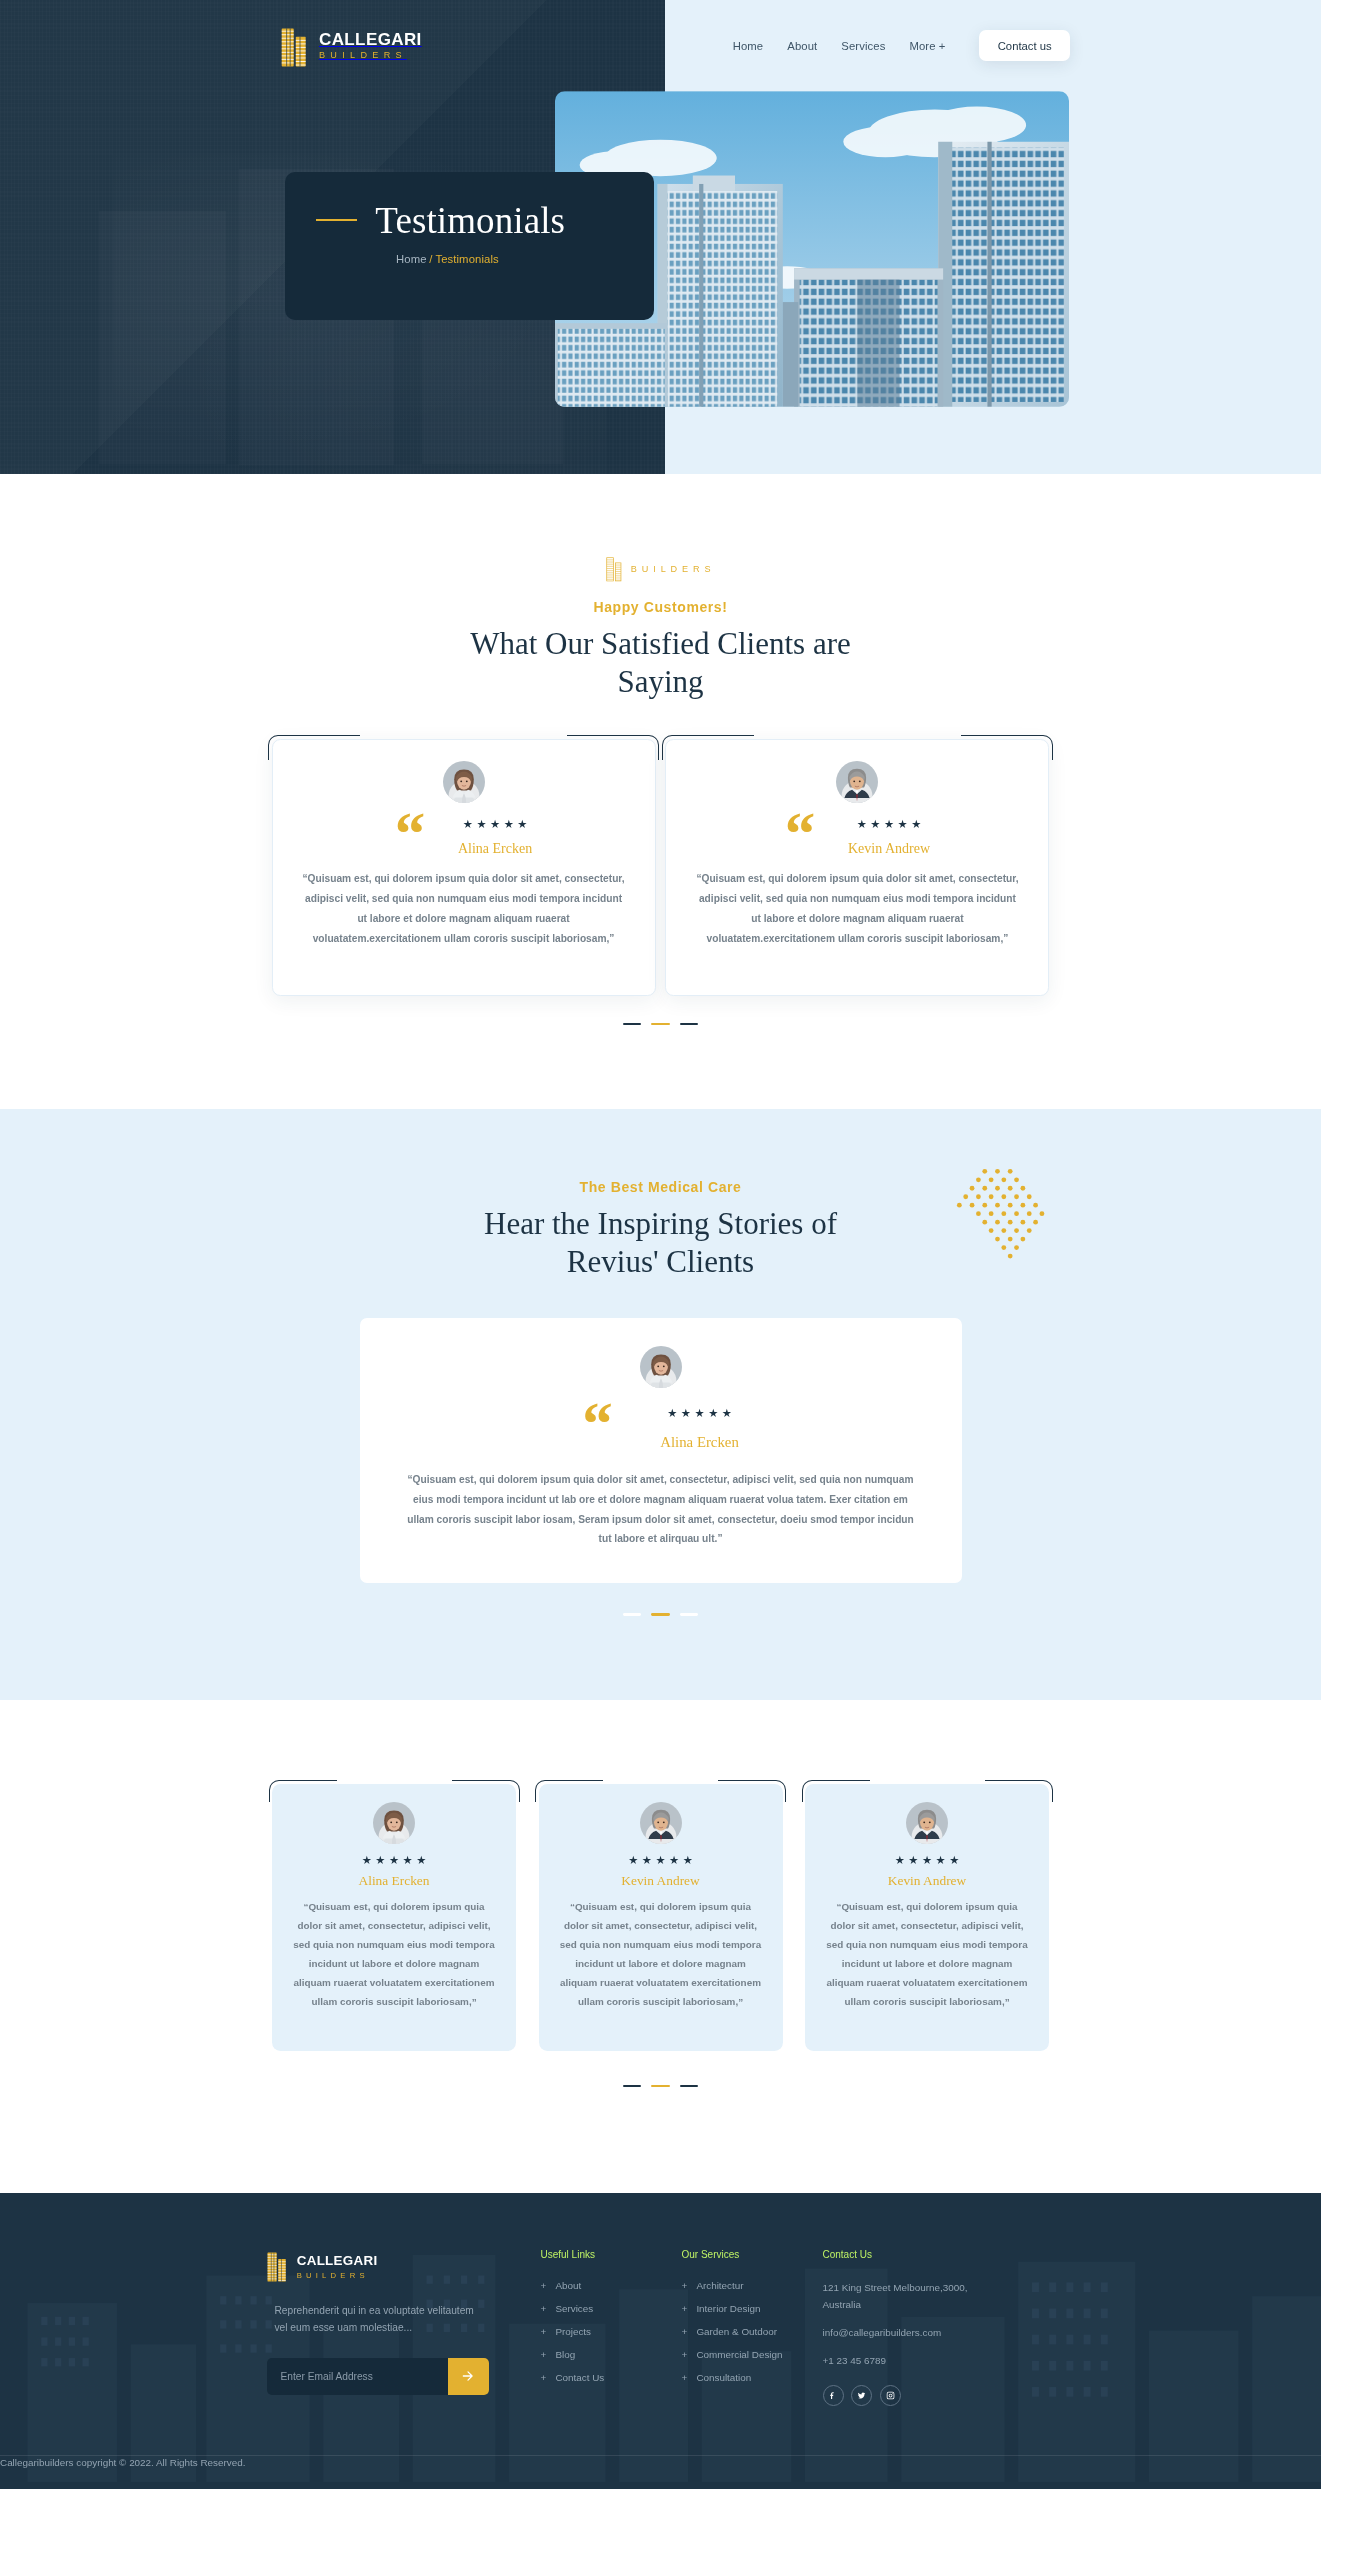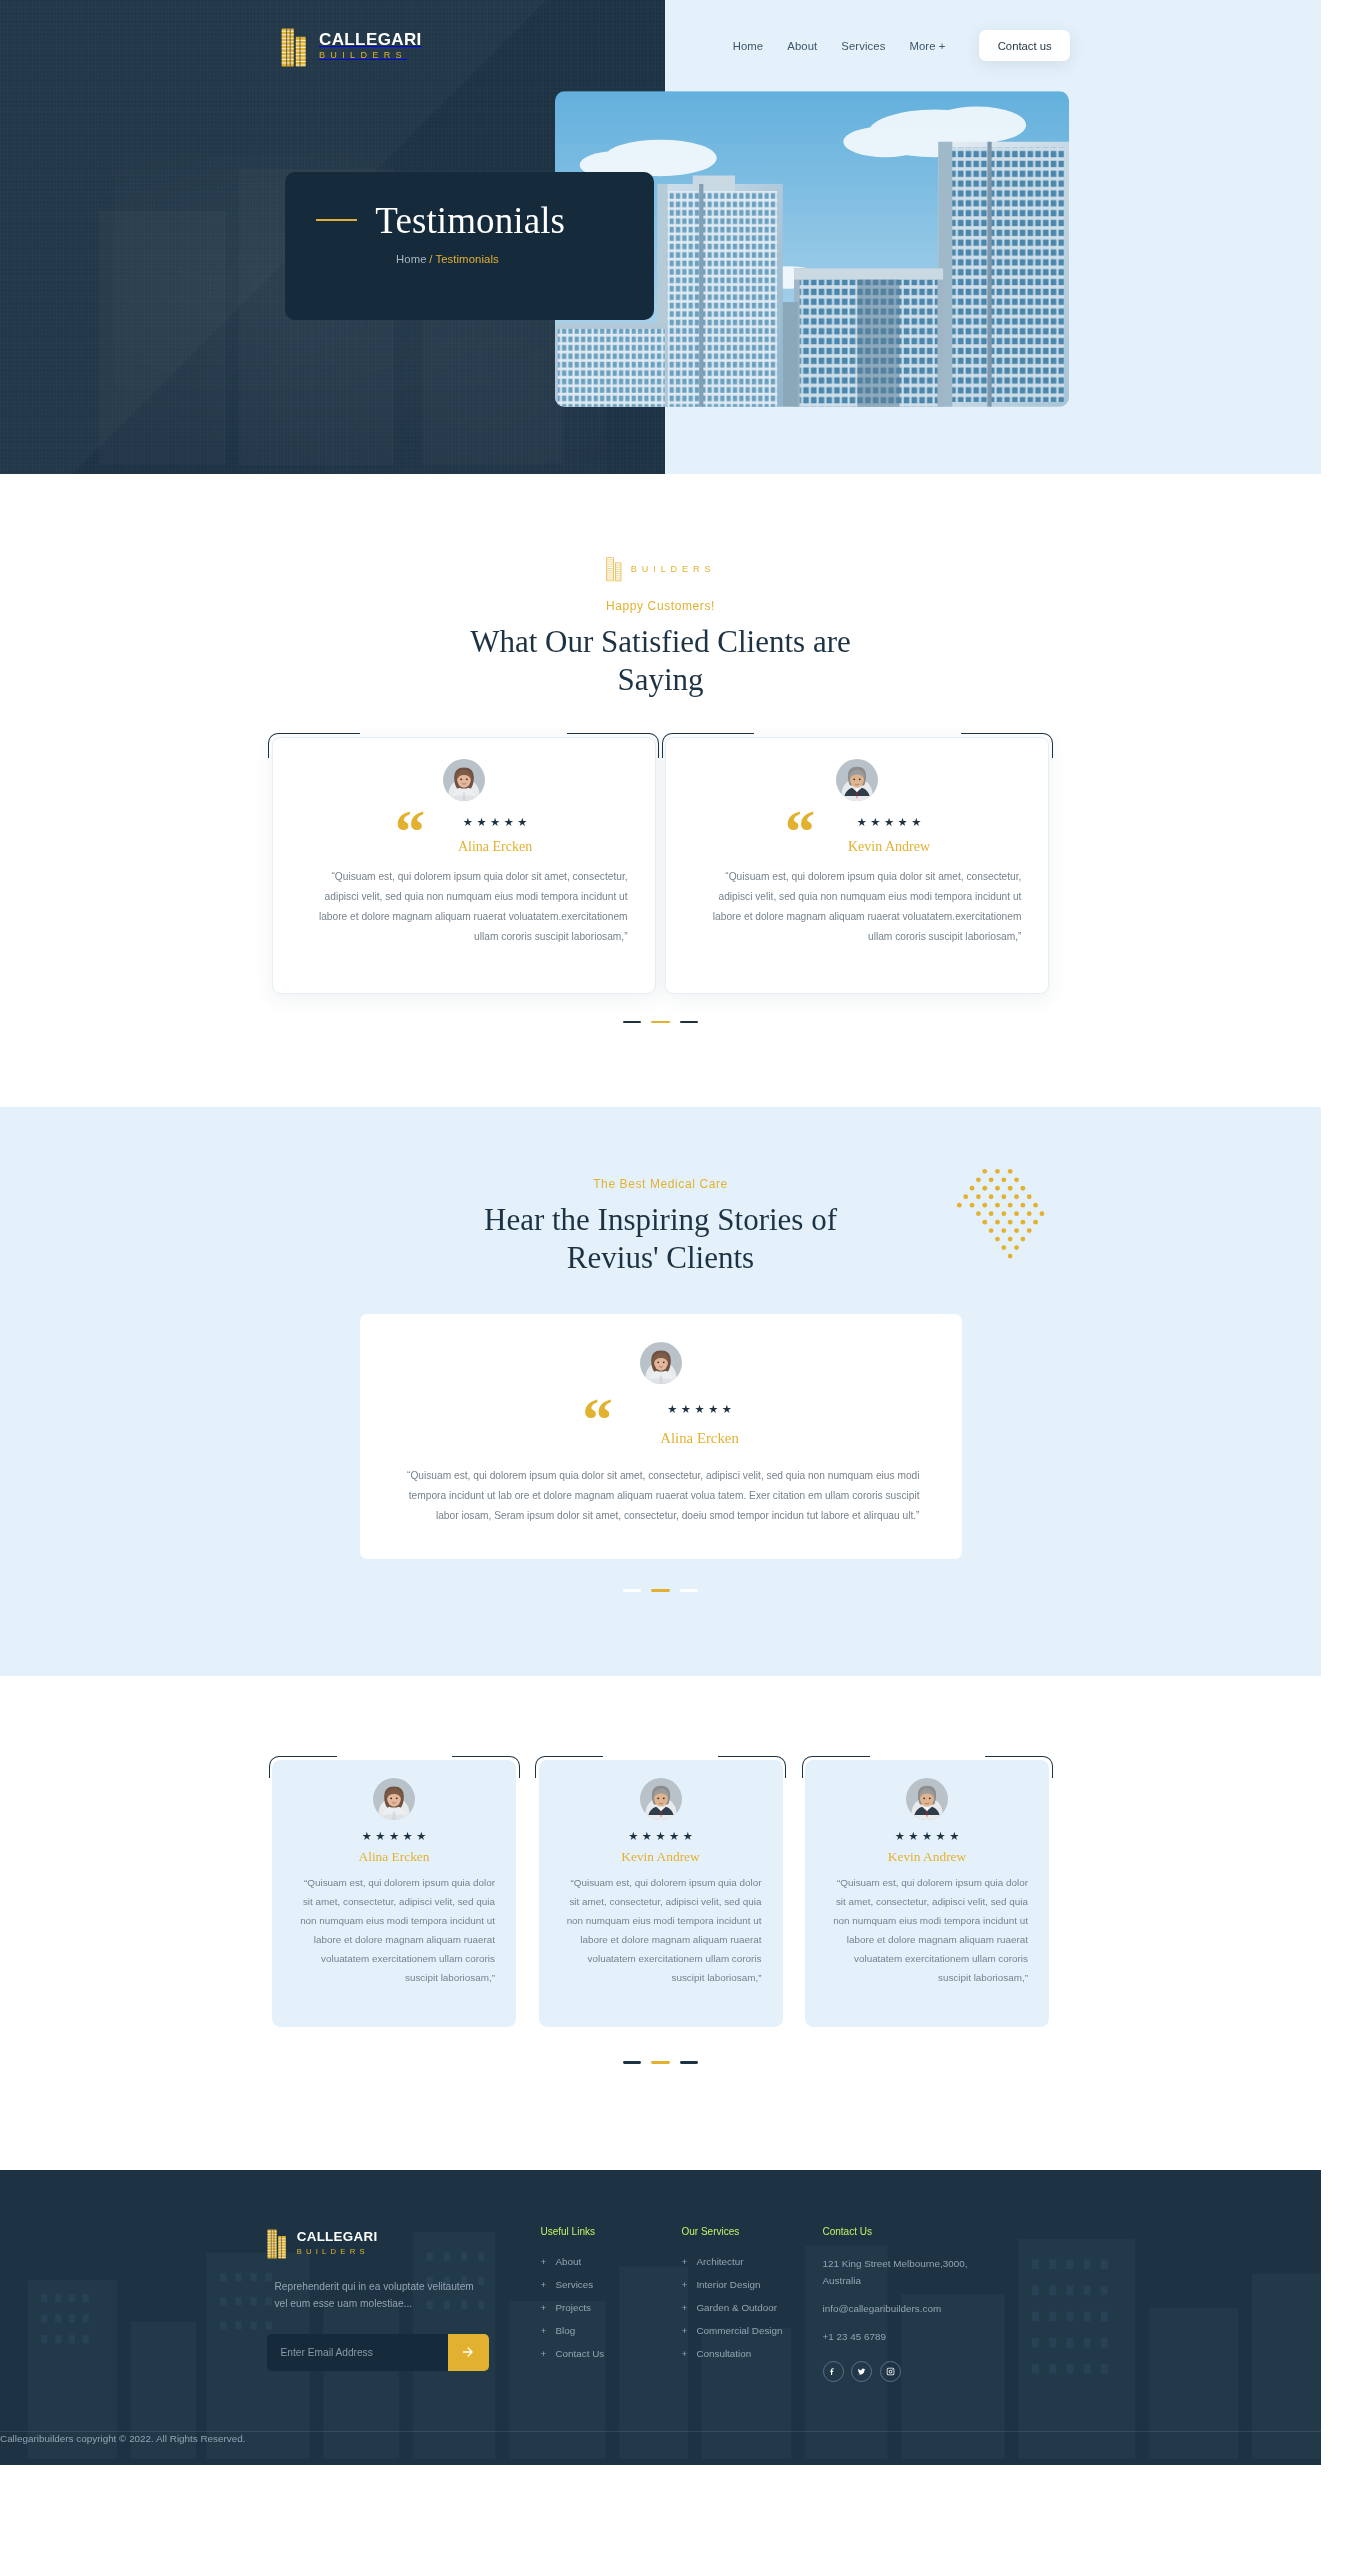--- a/index.html
+++ b/index.html
@@ -116,22 +116,23 @@
 
   
   .sec { position: relative; }
   .sec-head { text-align: center; }
   .head-logo { display: flex; align-items: center; justify-content: center; gap: 7px; }
   .head-logo .logo-mark { width: 18.3px; height: 27px; }
   .head-logo .lbl {
     font-size: 9.1px; letter-spacing: 4.9px; color: #e3b130;
   }
   .eyebrow {
-    color: #e3b130; font-size: 12px; letter-spacing: 0.6px;
+    color: #e3b130; font-size: 14px; letter-spacing: 0.6px;
     margin-top: 17px;
+    font-weight: bold;
   }
   .sec-title {
     font-family: "Liberation Serif", serif;
     font-size: 31px; line-height: 1.22; color: #1d3344;
     font-weight: 400; margin-top: 9.9px;
   }
 
   .stars { display: flex; justify-content: center; gap: 3.5px; }
   .stars .st { color: #1d3344; font-size: 11.3px; line-height: 1; }
   .qmark {
@@ -139,21 +140,22 @@
     font-size: 61px; line-height: .62; font-weight: 700;
     letter-spacing: -1.4px;
   }
   .cname {
     font-family: "Liberation Serif", serif;
     color: #e3b130; font-size: 14px; font-weight: 400;
     text-align: center;
   }
   .ctext {
     color: #76828c; font-size: 10.2px; line-height: 1.95;
-    text-align: right;
+    text-align: center;
+    font-weight: bold;
   }
   .avatar {
     width: 42px; height: 42px; border-radius: 50%;
     overflow: hidden; display: block;
   }
   .avatar svg { width: 100%; height: 100%; display: block; }
 
   .dots { display: flex; justify-content: center; gap: 9.9px; }
   .dash { width: 18.3px; height: 2.8px; border-radius: 1.4px; background: #1d3344; display:block; }
   .dash.active { background: #e3b130; }

